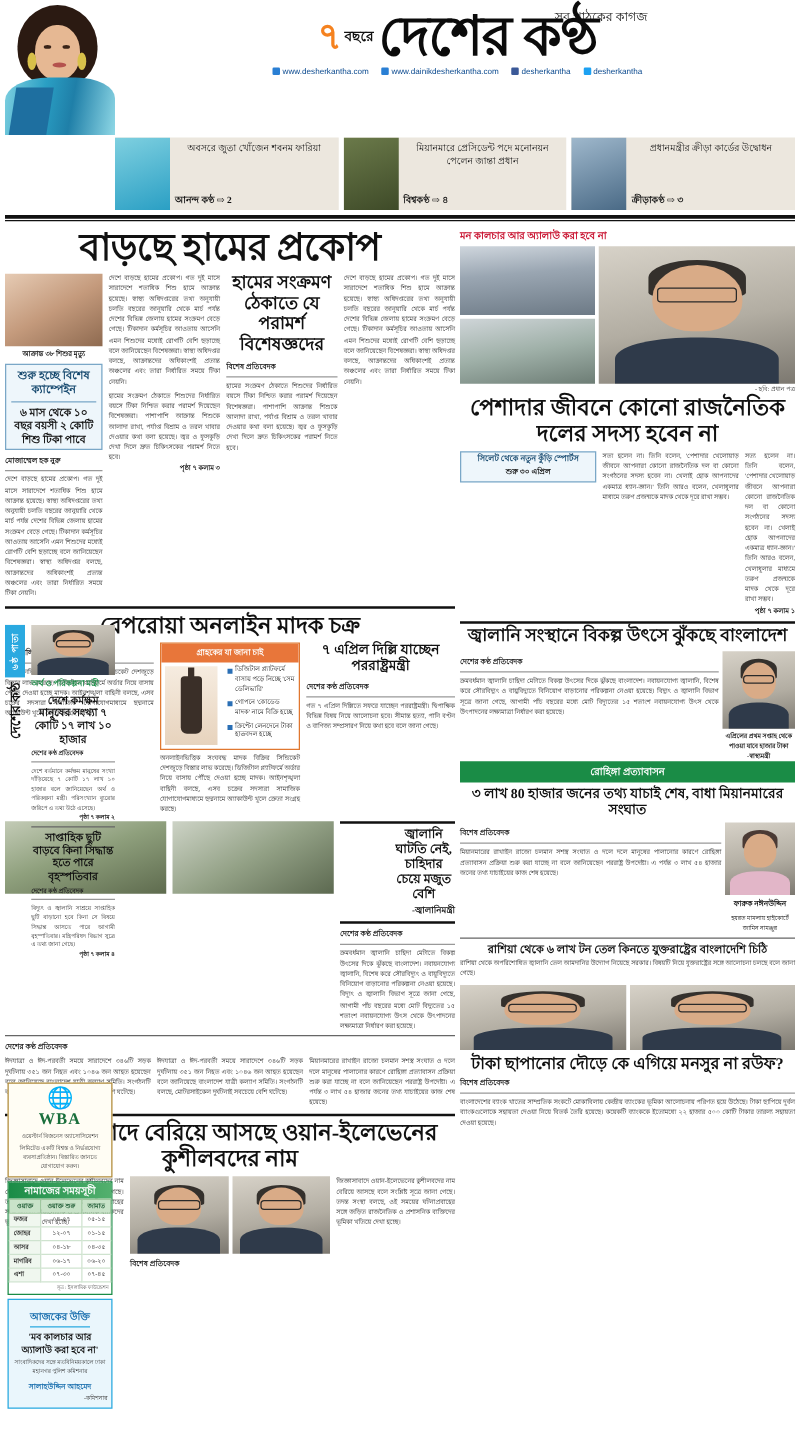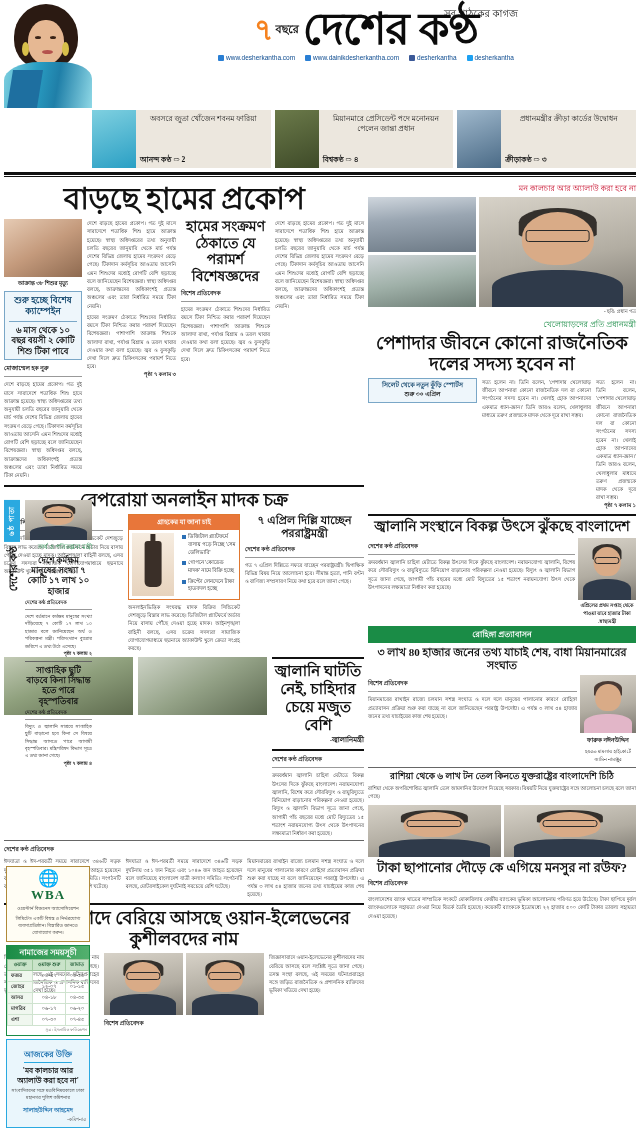--- a/index.html
+++ b/index.html
@@ -46,21 +46,21 @@
   .hr-thick{height:3px;background:#111;margin:4px 4px 0 4px;}
   .hr-thin{height:1px;background:#111;margin:1px 4px 0 4px;}
 
   
   .body-grid{display:flex;padding:3px 4px 0 4px;gap:4px;}
   .col{box-sizing:border-box;}
   .lead-left{flex:0 0 360px;}
   .lead-right{flex:1;}
 
   .mainhead{font-size:30px;font-weight:bold;text-align:center;line-height:1.1;margin:2px 0 4px 0;letter-spacing:-0.5px;}
-  .kicker{font-size:8px;color:#1a8c46;text-align:right;font-weight:normal;margin:2px 0;}
+  .kicker{font-size:8px;color:#1a8c46;text-align:left;font-weight:bold;margin:2px 0;}
   .kicker.red{color:#c8102e;}
   .byline{font-size:6px;font-weight:bold;color:#222;margin:3px 0 2px 0;}
   .rule{height:1px;background:#999;margin:2px 0 3px 0;}
 
   .txt{font-size:5.1px;line-height:1.62;text-align:justify;color:#2a2a2a;}
   .cont{font-size:5.4px;font-weight:bold;text-align:right;color:#111;}
 
   .cols3{display:flex;gap:5px;}
   .cols2{display:flex;gap:5px;}
   .c{flex:1;}
@@ -81,21 +81,21 @@
   .portrait.f .hairp{background:#4a3a34;}
   .cap{font-size:5px;text-align:right;color:#333;padding-top:1px;}
   .capc{font-size:5.6px;text-align:center;font-weight:bold;color:#111;padding-top:2px;}
 
   
   .boxed{border:1px solid #7aa7c7;background:#eef6fb;padding:3px 4px;text-align:center;}
   .boxed .bt{font-size:9px;font-weight:bold;line-height:1.25;color:#15486e;}
   .boxed .bt2{font-size:8.5px;font-weight:bold;line-height:1.25;color:#111;border-top:1px solid #7aa7c7;margin-top:3px;padding-top:3px;}
 
   .quotebox{border-top:2px solid #111;border-bottom:2px solid #111;padding:3px 0;text-align:center;}
-  .quotebox .qt{font-size:15px;font-weight:bold;line-height:1.2;}
+  .quotebox .qt{font-size:10px;font-weight:bold;line-height:1.2;margin-left:42px;}
   .quotebox .qa{font-size:7px;text-align:right;font-weight:bold;}
 
   .greenbar{background:#1a8c46;color:#fff;font-size:8px;font-weight:bold;text-align:center;padding:2px 0;}
 
   .infobox{border:1px solid #e0772f;background:#fff;padding:0;overflow:hidden;}
   .infobox .ih{background:#e8763a;color:#fff;font-size:6.5px;font-weight:bold;text-align:center;padding:2px 0;}
   .infobox .ib{display:flex;padding:3px;}
   .infobox .bottleimg{flex:0 0 42px;background:linear-gradient(180deg,#f6ece0,#e7d3bd);position:relative;}
   .infobox .bottle{position:absolute;left:50%;transform:translateX(-50%);top:12%;width:40%;height:74%;background:#3a2f28;border-radius:3px 3px 5px 5px;}
   .infobox .bottle:after{content:"";position:absolute;left:50%;transform:translateX(-50%);top:-7px;width:26%;height:9px;background:#3a2f28;}
@@ -331,21 +331,20 @@
         </div>
         <div class="portrait" style="flex:1;height:110px">
           <div class="hairp"></div>
             <div class="head"></div>
             <div class="specs"></div>
             <div class="shoulders"></div>
         </div>
       </div>
       <div class="cap">- ছবি: প্রধান পত্র</div>
 
-      <div class="kicker">খেলোয়াড়দের প্রতি প্রধানমন্ত্রী</div>
       <div class="bighead">পেশাদার জীবনে কোনো রাজনৈতিক দলের সদস্য হবেন না</div>
 
       <div class="cols2" style="margin-top:3px">
         <div class="c">
           <div class="boxed" style="padding:2px 3px">
             <div class="bt" style="font-size:6.5px">সিলেট থেকে নতুন কুঁড়ি স্পোর্টস</div>
             <div style="font-size:6px;font-weight:bold">শুরু ৩০ এপ্রিল</div>
           </div>
         </div>
         <div class="c txt">সত্য হলেন না। তিনি বলেন, 'পেশাদার খেলোয়াড় জীবনে আপনারা কোনো রাজনৈতিক দল বা কোনো সংগঠনের সদস্য হবেন না। খেলাই হোক আপনাদের একমাত্র ধ্যান-জ্ঞান।' তিনি আরও বলেন, খেলাধুলার মাধ্যমে তরুণ প্রজন্মকে মাদক থেকে দূরে রাখা সম্ভব।</div>

